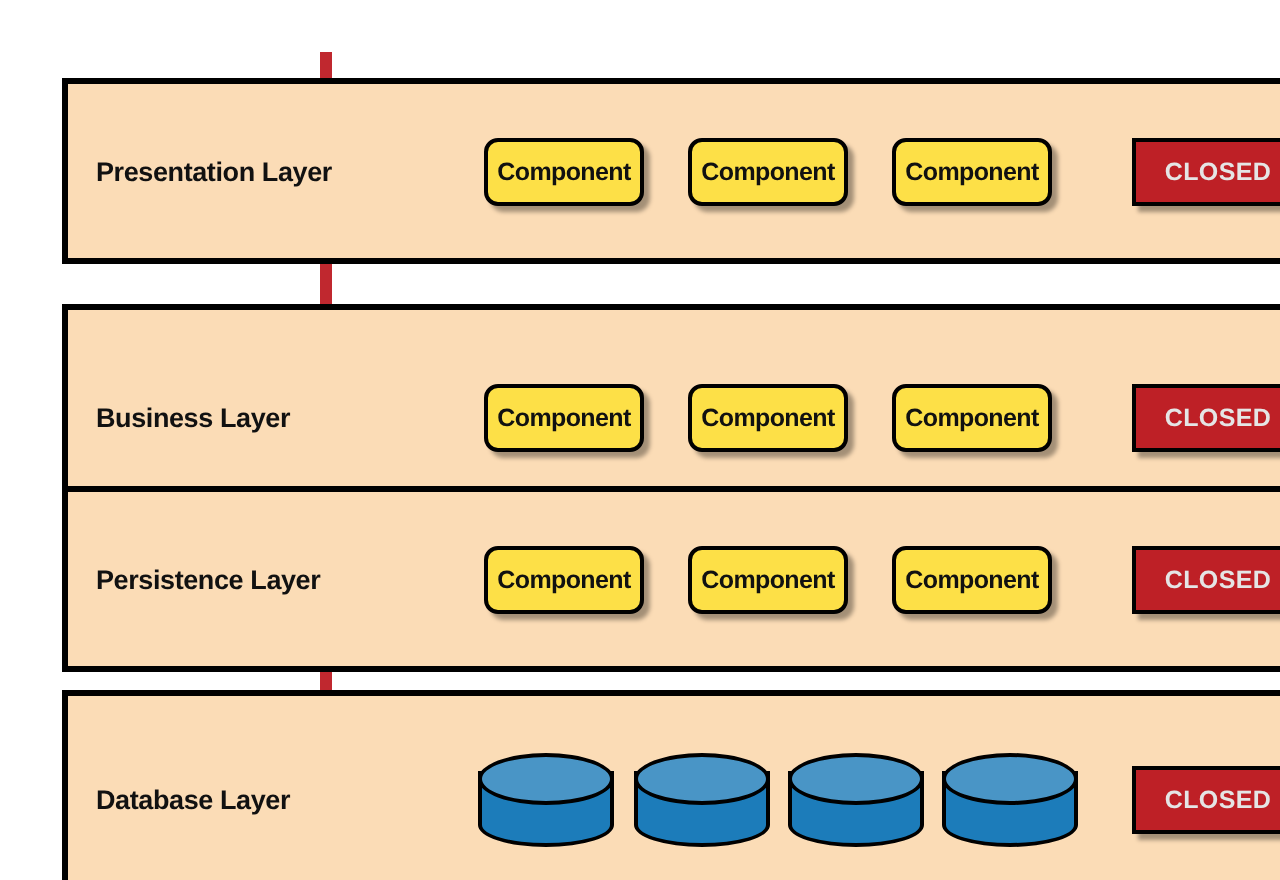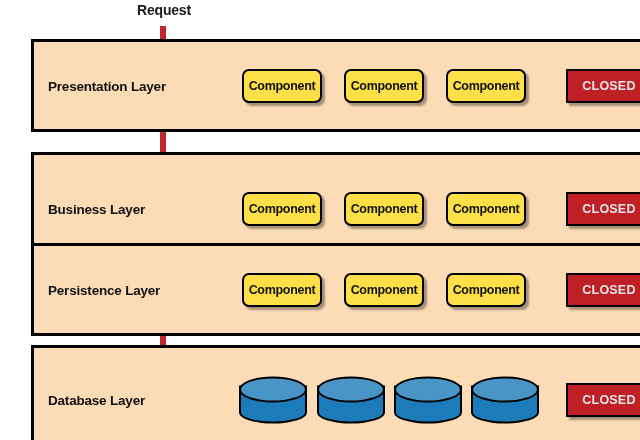--- a/index.html
+++ b/index.html
@@ -138,21 +138,20 @@
     background: #4995C6;
     border: 2.5px solid #000000;
     border-radius: 50%;
   }
 </style>
 </head>
 <body>
 
 <div id="canvas">
 
-  <div id="request-label">Request</div>
 
   <div class="arrow-stem" style="left:160px; top:26px; height:16px;"></div>
 
   <div class="arrow-stem" style="left:160px; top:42px; height:30px;"></div>
   <div class="arrow-head" style="left:149px; top:70px;"></div>
 
   <div class="arrow-stem" style="left:160px; top:122px; height:52px;"></div>
   <div class="arrow-head" style="left:149px; top:172px;"></div>
 
   <div class="arrow-stem" style="left:160px; top:224px; height:52px;"></div>

